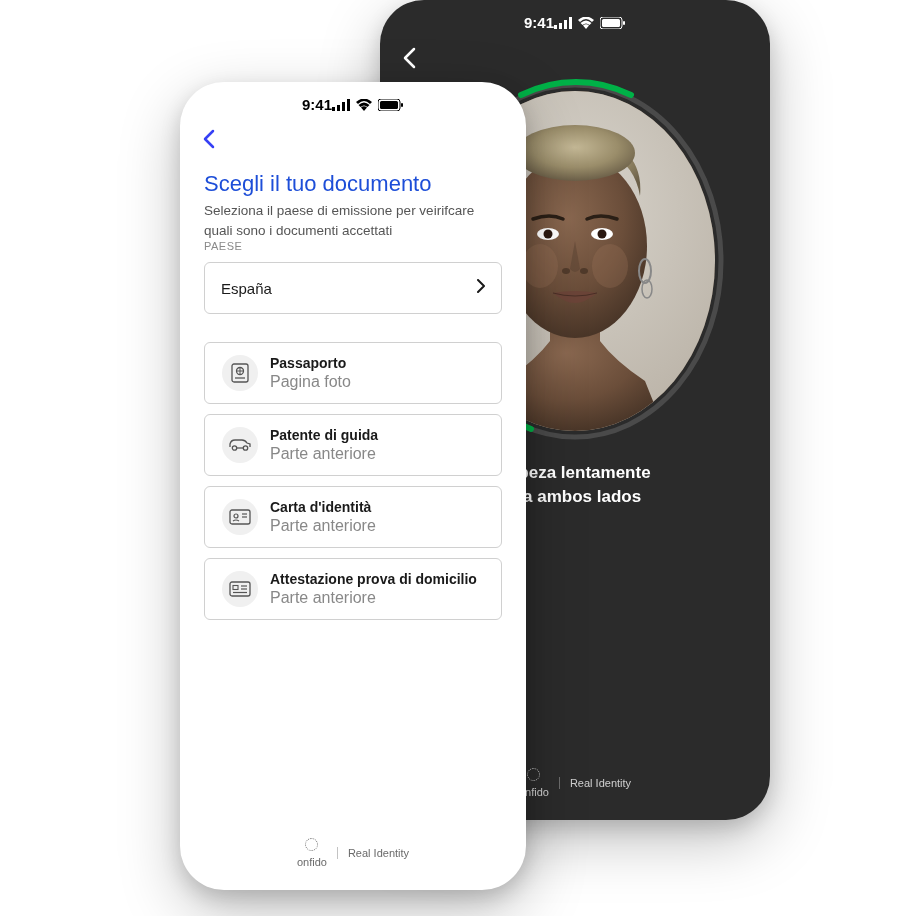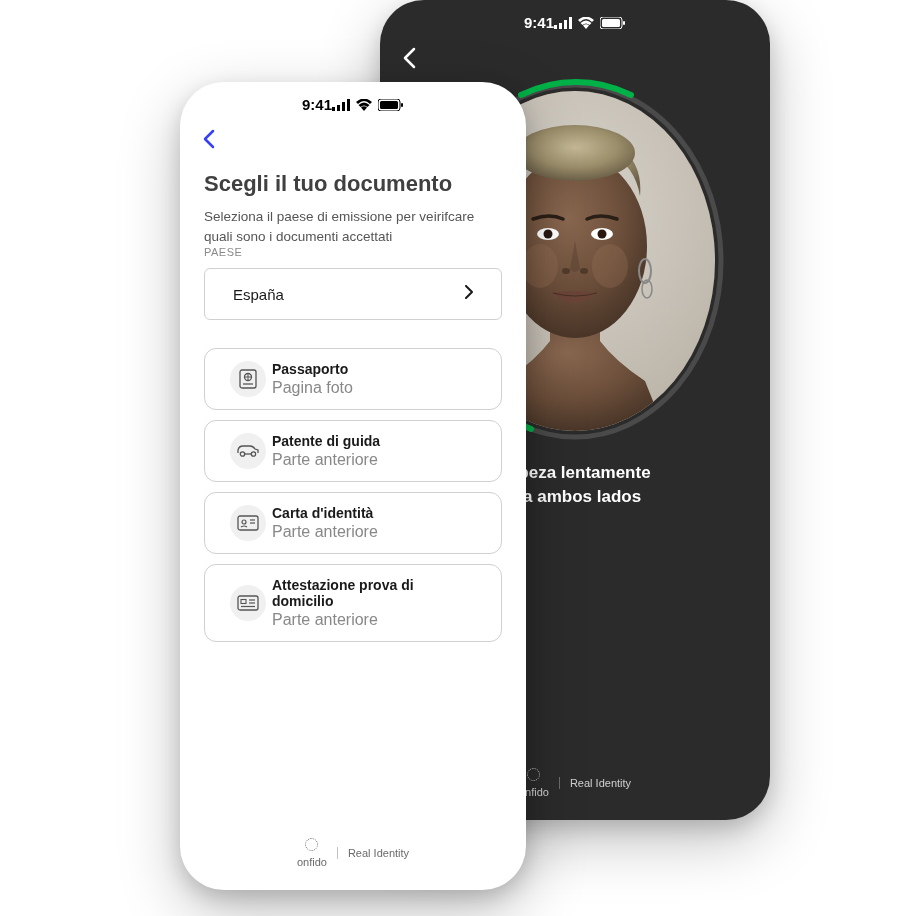--- a/index.html
+++ b/index.html
@@ -69,62 +69,62 @@
     .back-btn.light svg { stroke: #3640f5; }
     .back-btn.dark svg { stroke: #fff; }
     
     
     .content-light {
       padding: 10px 24px 0;
     }
     
     .heading {
       font-size: 22px;
-      font-weight: 700;
-      color: #404040;
-      margin-bottom: 10px;
+      font-weight: 400;
+      color: #1d4ed8;
+      margin-bottom: 4px;
     }
     
     .subheading {
       font-size: 13.5px;
       color: #555;
       line-height: 1.45;
     }
     
     .section-label {
       font-size: 11px;
       color: #8a8a8a;
       letter-spacing: 0.5px;
       margin-bottom: 10px;
       font-weight: 500;
     }
     
     .country-select {
       border: 1px solid #d0d0d0;
       border-radius: 6px;
-      padding: 16px 28px;
+      padding: 16px 16px;
       display: flex;
       justify-content: space-between;
       align-items: center;
       margin-bottom: 28px;
       cursor: pointer;
     }
     
     .country-name {
       font-size: 15px;
       color: #1a1a1a;
     }
     
     .doc-option {
       border: 1px solid #d0d0d0;
-      border-radius: 12px;
-      padding: 12px 25px;
-      display: flex;
-      align-items: center;
-      gap: 6px;
+      border-radius: 6px;
+      padding: 12px 17px;
+      display: flex;
+      align-items: center;
+      gap: 12px;
       margin-bottom: 10px;
       cursor: pointer;
     }
     
     .doc-icon {
       width: 36px;
       height: 36px;
       background: #f0f0f0;
       border-radius: 50%;
       display: flex;

